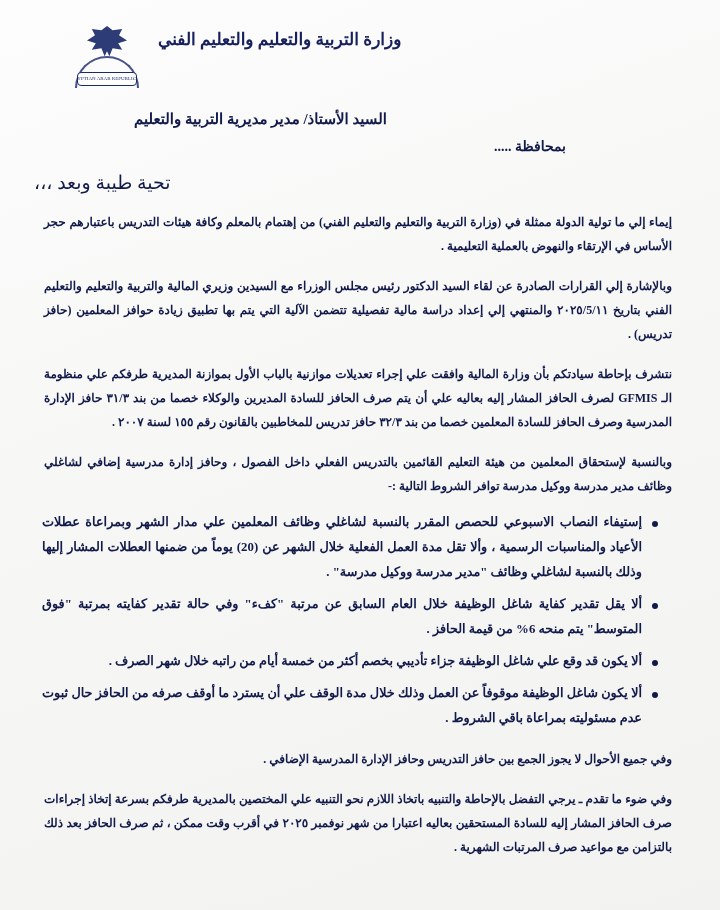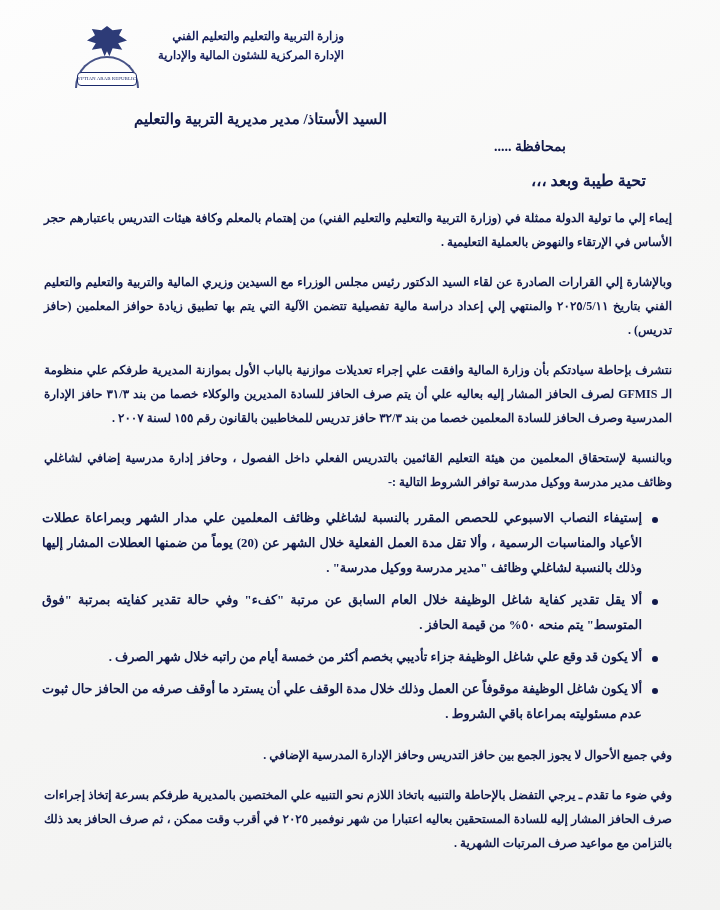--- a/index.html
+++ b/index.html
@@ -41,21 +41,21 @@
     align-items: flex-start;
     justify-content: flex-start;
     gap: 18px;
     padding: 4px 42px 0 40px;
   }
   .header-titles {
     margin-top: 6px;
     line-height: 1.7;
   }
   .header-line {
-    font-size: 12px;
+    font-size: 17px;
     font-weight: bold;
     color: #17205c;
     white-space: nowrap;
     letter-spacing: 0px;
   }
   .header-line.second {
     font-size: 11.5px;
   }
   .emblem {
     width: 66px;
@@ -121,23 +121,23 @@
     text-align: left;
     padding-left: 40px;
   }
   .addressee .line2 {
     font-size: 14px;
     font-weight: bold;
     text-align: right;
     padding-right: 120px;
   }
   .greeting {
-    text-align: right;
-    font-size: 16px;
-    font-weight: bold;
+    text-align: left;
+    font-size: 19px;
+    font-weight: normal;
     margin: 16px 0 14px 0;
     padding-right: 40px;
   }
   
   .para {
     font-size: 12px;
     line-height: 2.0;
     margin: 16px 0 12px 0;
     text-align: justify;
     text-justify: inter-word;
@@ -177,39 +177,38 @@
   <div class="content">
 
     <div class="doc-header">
       <div class="emblem">
         <div class="eagle"></div>
         <div class="ring"></div>
         <div class="band">EGYPTIAN ARAB REPUBLIC</div>
       </div>
       <div class="header-titles">
         <div class="header-line">وزارة التربية والتعليم والتعليم الفني</div>
-        <div class="header-line second">الإدارة المركزية للشئون المالية والإدارية</div>
       </div>
     </div>
 
     <div class="addressee">
       <div class="line1">السيد الأستاذ/ مدير مديرية التربية والتعليم</div>
       <div class="line2">بمحافظة .....</div>
     </div>
 
     <div class="greeting">تحية طيبة وبعد ،،،</div>
 
     <p class="para">إيماء إلي ما تولية الدولة ممثلة في (وزارة التربية والتعليم والتعليم الفني) من إهتمام بالمعلم وكافة هيئات التدريس باعتبارهم حجر الأساس في الإرتقاء والنهوض بالعملية التعليمية .</p>
     <p class="para">وبالإشارة إلي القرارات الصادرة عن لقاء السيد الدكتور رئيس مجلس الوزراء مع السيدين وزيري المالية والتربية والتعليم والتعليم الفني بتاريخ ٢٠٢٥/5/١١ والمنتهي إلي إعداد دراسة مالية تفصيلية تتضمن الآلية التي يتم بها تطبيق زيادة حوافز المعلمين (حافز تدريس) .</p>
     <p class="para">نتشرف بإحاطة سيادتكم بأن وزارة المالية وافقت علي إجراء تعديلات موازنية بالباب الأول بموازنة المديرية طرفكم علي منظومة الـ GFMIS لصرف الحافز المشار إليه بعاليه علي أن يتم صرف الحافز للسادة المديرين والوكلاء خصما من بند ٣١/٣ حافز الإدارة المدرسية وصرف الحافز للسادة المعلمين خصما من بند ٣٢/٣ حافز تدريس للمخاطبين بالقانون رقم ١٥٥ لسنة ٢٠٠٧ .</p>
     <p class="para">وبالنسبة لإستحقاق المعلمين من هيئة التعليم القائمين بالتدريس الفعلي داخل الفصول ، وحافز إدارة مدرسية إضافي لشاغلي وظائف مدير مدرسة ووكيل مدرسة توافر الشروط التالية :-</p>
 
     <ul class="bullets">
       <li>إستيفاء النصاب الاسبوعي للحصص المقرر بالنسبة لشاغلي وظائف المعلمين علي مدار الشهر وبمراعاة عطلات الأعياد والمناسبات الرسمية ، وألا تقل مدة العمل الفعلية خلال الشهر عن (20) يوماً من ضمنها العطلات المشار إليها وذلك بالنسبة لشاغلي وظائف "مدير مدرسة ووكيل مدرسة" .</li>
-      <li>ألا يقل تقدير كفاية شاغل الوظيفة خلال العام السابق عن مرتبة "كفء" وفي حالة تقدير كفايته بمرتبة "فوق المتوسط" يتم منحه ٥٠% من قيمة الحافز .</li>
+      <li>ألا يقل تقدير كفاية شاغل الوظيفة خلال العام السابق عن مرتبة "كفء" وفي حالة تقدير كفايته بمرتبة "فوق المتوسط" يتم منحه 6% من قيمة الحافز .</li>
       <li>ألا يكون قد وقع علي شاغل الوظيفة جزاء تأديبي بخصم أكثر من خمسة أيام من راتبه خلال شهر الصرف .</li>
       <li>ألا يكون شاغل الوظيفة موقوفاً عن العمل وذلك خلال مدة الوقف علي أن يسترد ما أوقف صرفه من الحافز حال ثبوت عدم مسئوليته بمراعاة باقي الشروط .</li>
     </ul>
 
     <p class="para">وفي جميع الأحوال لا يجوز الجمع بين حافز التدريس وحافز الإدارة المدرسية الإضافي .</p>
     <p class="para">وفي ضوء ما تقدم ـ يرجي التفضل بالإحاطة والتنبيه باتخاذ اللازم نحو التنبيه علي المختصين بالمديرية طرفكم بسرعة إتخاذ إجراءات صرف الحافز المشار إليه للسادة المستحقين بعاليه اعتبارا من شهر نوفمبر ٢٠٢٥ في أقرب وقت ممكن ، ثم صرف الحافز بعد ذلك بالتزامن مع مواعيد صرف المرتبات الشهرية .</p>
 
   </div>
 </div>
 

